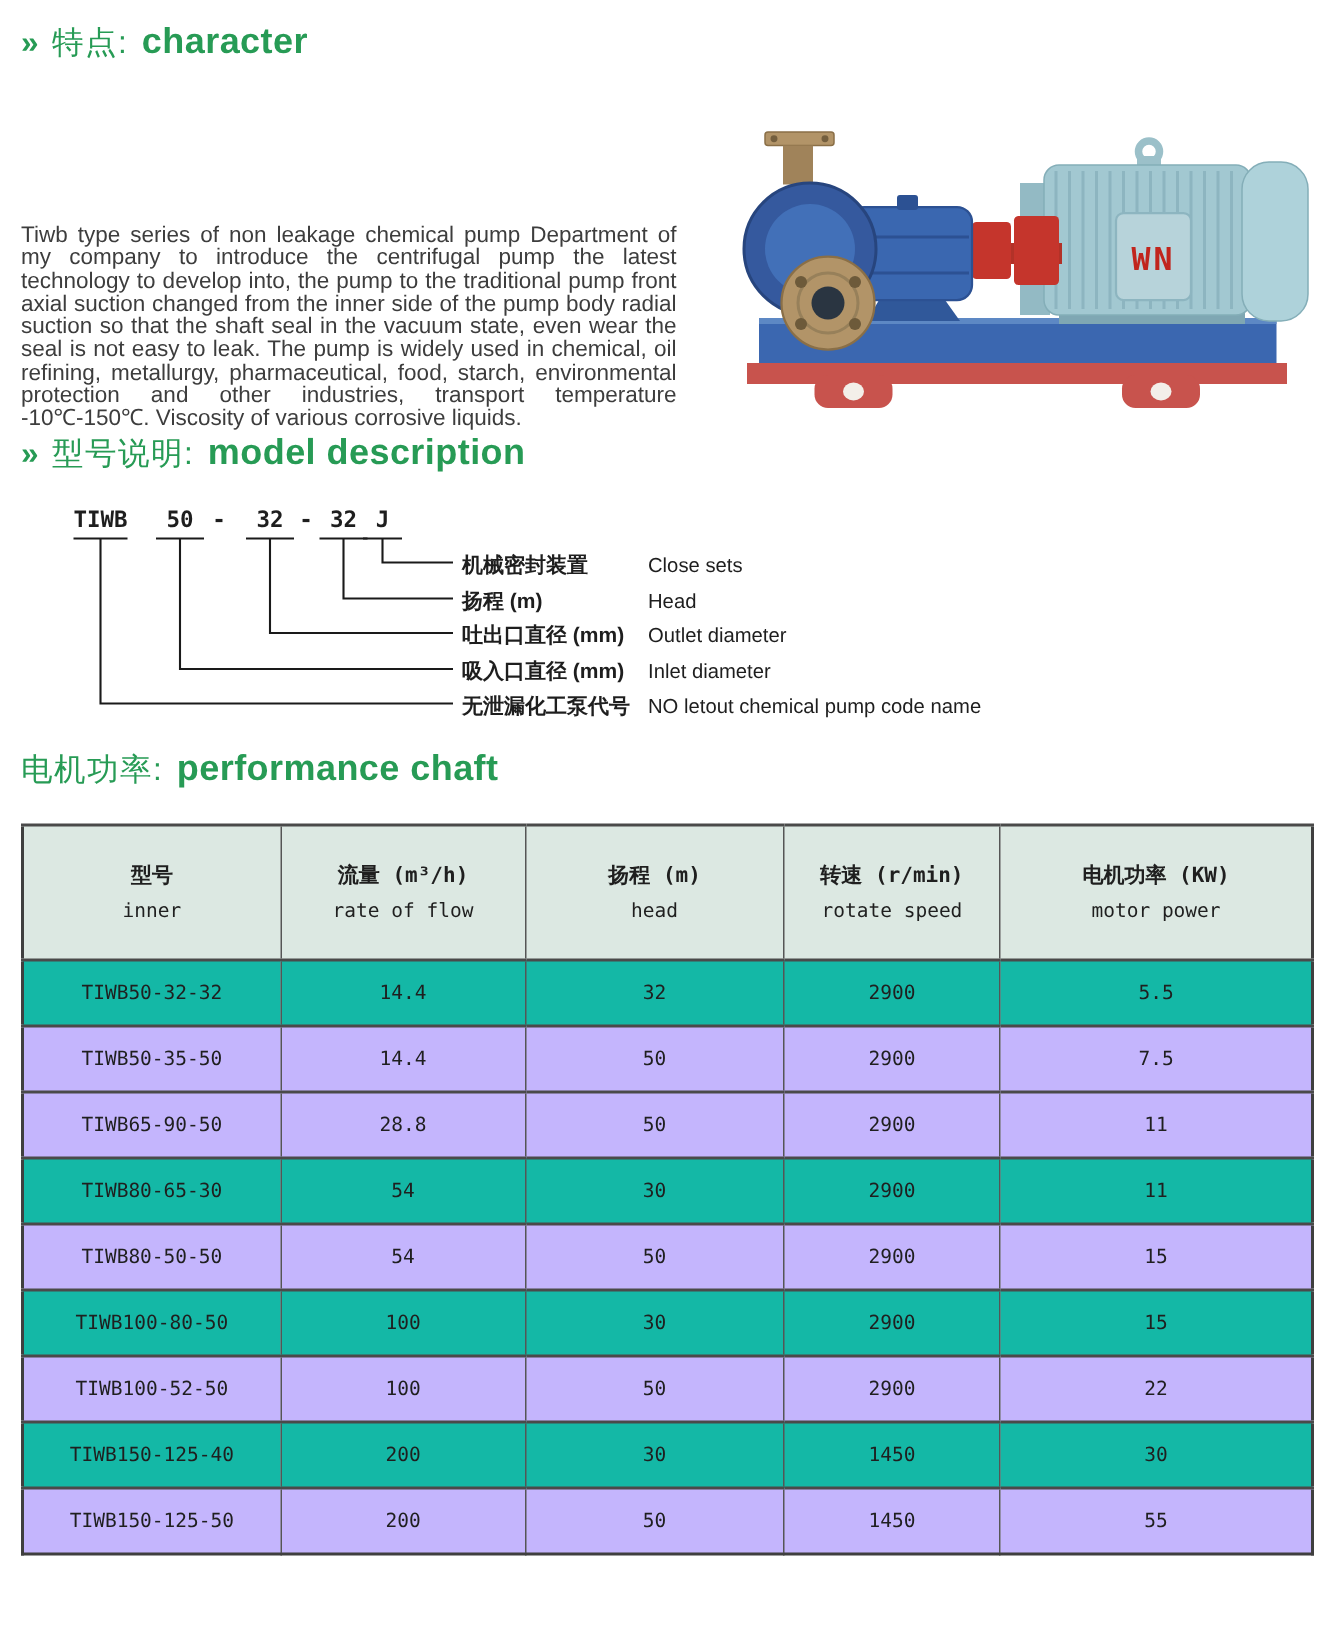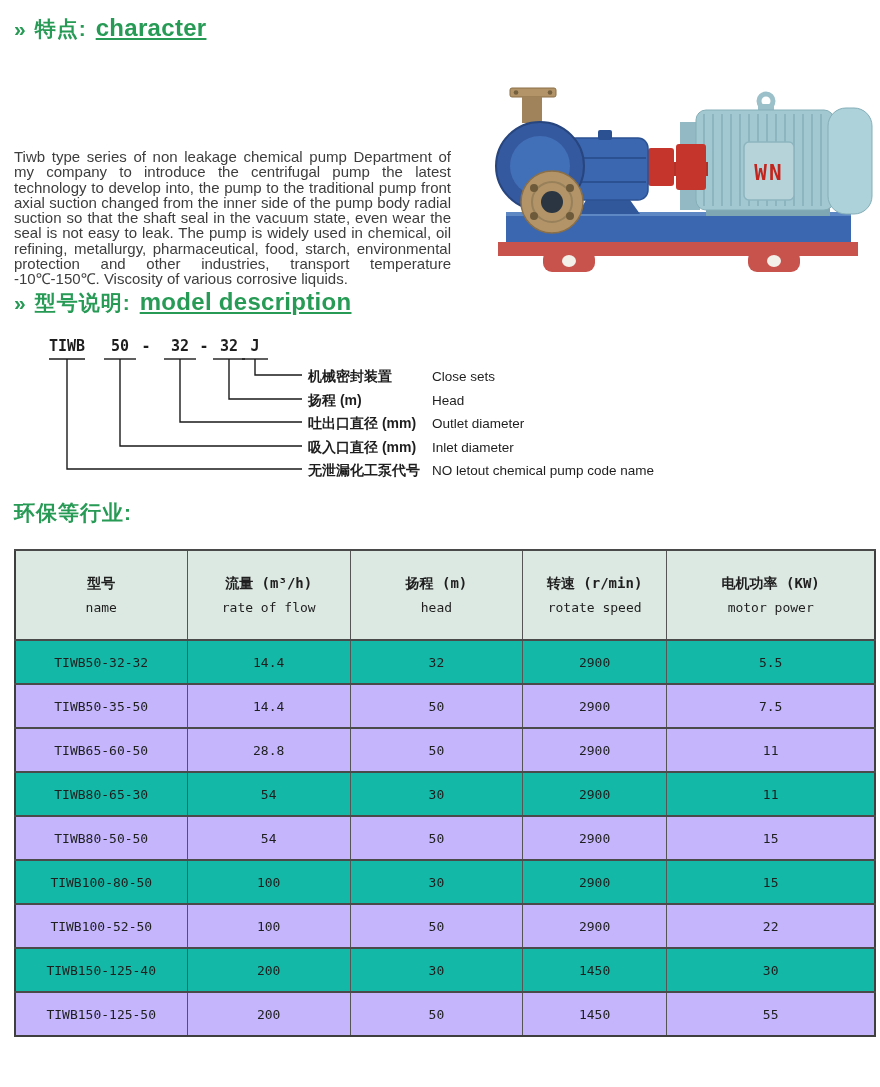--- a/index.html
+++ b/index.html
@@ -4,22 +4,22 @@
 <style>
   html,body { margin:0; padding:0; background:#ffffff; }
   .page {
     position:relative; width:880px; height:1087px; background:#ffffff;
     font-family:"Liberation Sans", sans-serif; overflow:hidden;
   }
 
   
   .sec-title { position:absolute; display:flex; align-items:baseline; gap:9px; color:#279b55; margin:0; }
   .sec-title .chev  { font-size:21px; font-weight:bold; }
-  .sec-title .t-zh  { font-size:21px; font-weight:bold; letter-spacing:1px; }
-  .sec-title .t-en  { font-size:24px; font-weight:600; letter-spacing:0.3px;text-decoration:underline; }
+  .sec-title .t-zh  { font-size:21px; font-weight:normal; letter-spacing:1px; }
+  .sec-title .t-en  { font-size:24px; font-weight:600; letter-spacing:0.3px; }
   #title-character   { left:14px; top:14px;  }
   #title-model       { left:14px; top:288px; }
   #title-performance { left:14px; top:499px; }
 
   
   .para-zh {
     position:absolute; left:14px; top:52px; width:434px; margin:0;
     font-size:14px; font-weight:600; line-height:18.5px; text-align:justify; color:#2c2c2c;
   }
   .para-en {
@@ -183,36 +183,37 @@
       <text class="md-zh" x="308" y="102">吐出口直径 (mm)</text>
       <text class="md-en" x="432" y="102">Outlet diameter</text>
       <text class="md-zh" x="308" y="126">吸入口直径 (mm)</text>
       <text class="md-en" x="432" y="126">Inlet diameter</text>
       <text class="md-zh" x="308" y="149">无泄漏化工泵代号</text>
       <text class="md-en" x="432" y="149">NO letout chemical pump code name</text>
     </g>
   </svg>
 
   <h2 class="sec-title" id="title-performance">
-    <span class="t-zh">环保等行业:</span>
+    <span class="t-zh">电机功率:</span>
+    <span class="t-en">performance chaft</span>
   </h2>
 
   <table class="perf">
     <colgroup>
       <col style="width:20%">
         <col style="width:19%">
         <col style="width:20%">
         <col style="width:16.8%">
         <col style="width:24.2%">
     </colgroup>
     <thead>
       <tr>
         <th>
           <div class="th-zh">型号</div>
-          <div class="th-en">name</div>
+          <div class="th-en">inner</div>
         </th>
         <th>
           <div class="th-zh">流量 (m³/h)</div>
           <div class="th-en">rate of flow</div>
         </th>
         <th>
           <div class="th-zh">扬程 (m)</div>
           <div class="th-en">head</div>
         </th>
         <th>
@@ -234,21 +235,21 @@
         <td>5.5</td>
       </tr>
       <tr class="alt">
         <td>TIWB50-35-50</td>
         <td>14.4</td>
         <td>50</td>
         <td>2900</td>
         <td>7.5</td>
       </tr>
       <tr class="alt">
-        <td>TIWB65-60-50</td>
+        <td>TIWB65-90-50</td>
         <td>28.8</td>
         <td>50</td>
         <td>2900</td>
         <td>11</td>
       </tr>
       <tr>
         <td>TIWB80-65-30</td>
         <td>54</td>
         <td>30</td>
         <td>2900</td>

